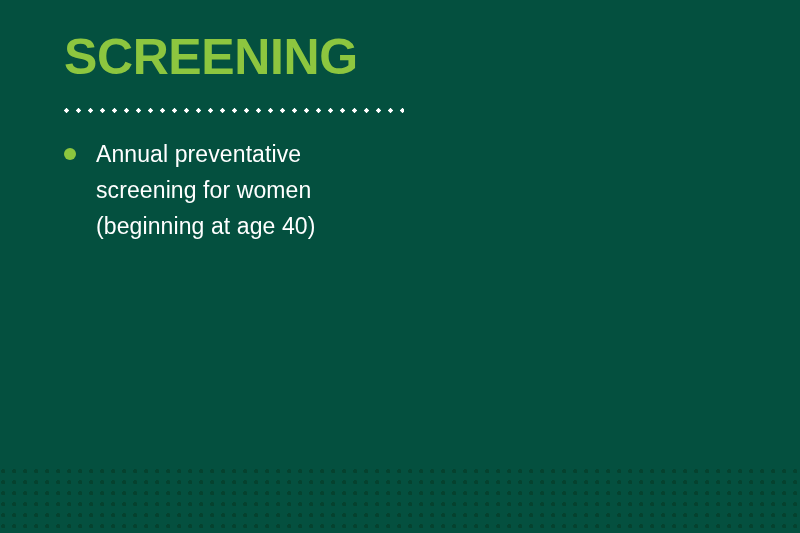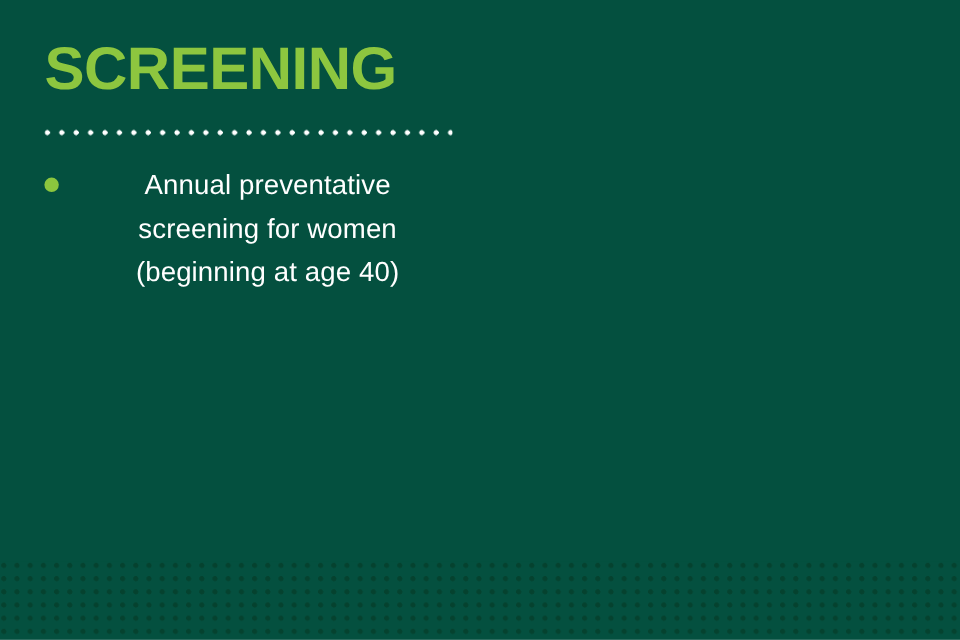--- a/index.html
+++ b/index.html
@@ -12,20 +12,21 @@
     font-family: "Liberation Sans", sans-serif;
   }
 
   #infographic {
     position: relative;
     width: 800px;
     height: 533px;
     background: #04503f;
     overflow: hidden;
     box-sizing: border-box;
+    padding-left: 27px;
   }
 
   
   #dot-band {
     position: absolute;
     left: 0;
     right: 0;
     top: 468px;
     height: 65px;
     background-color: #04503f;
@@ -74,21 +75,20 @@
     background-repeat: repeat-x;
   }
   .column.left  .divider { left: 37px; }
 
   .bullet-list {
     position: absolute;
     top: 136px;
     list-style: none;
     margin: 0;
     padding: 0;
-    text-align: center;
   }
   .column.left  .bullet-list { left: 37px; width: 340px; }
 
   .bullet-item {
     position: relative;
     padding-left: 32px;
     margin-bottom: 26px;
     color: #ffffff;
     font-family: "Liberation Sans", sans-serif;
     font-size: 23px;

